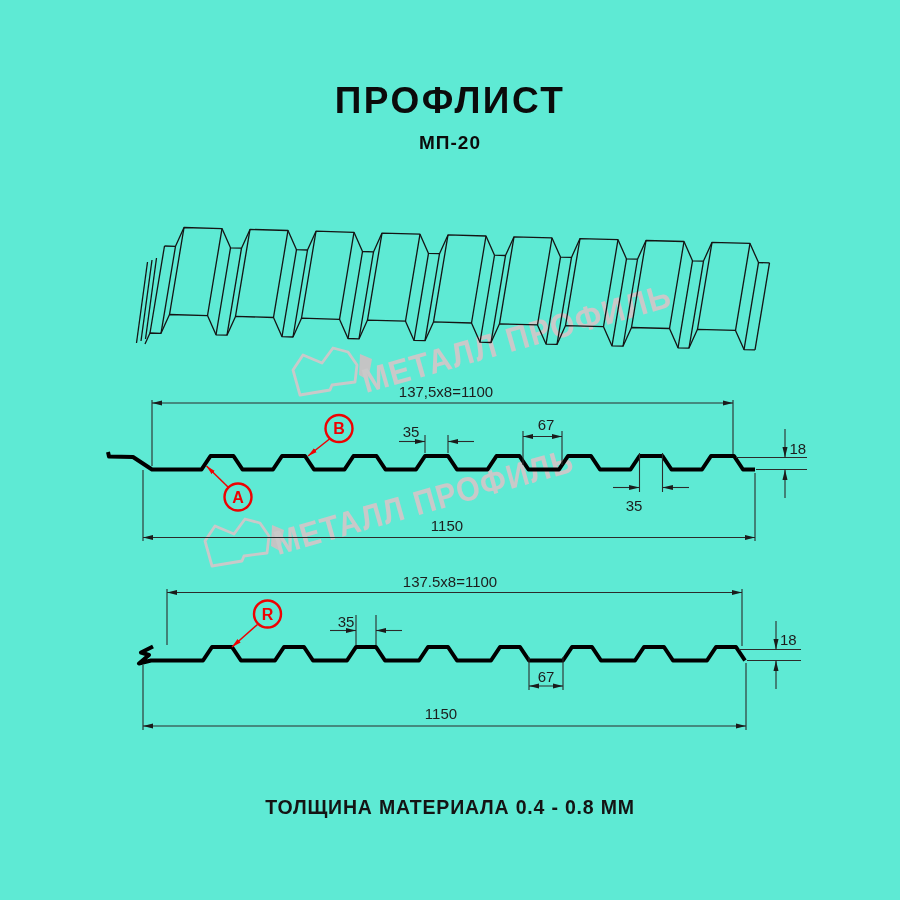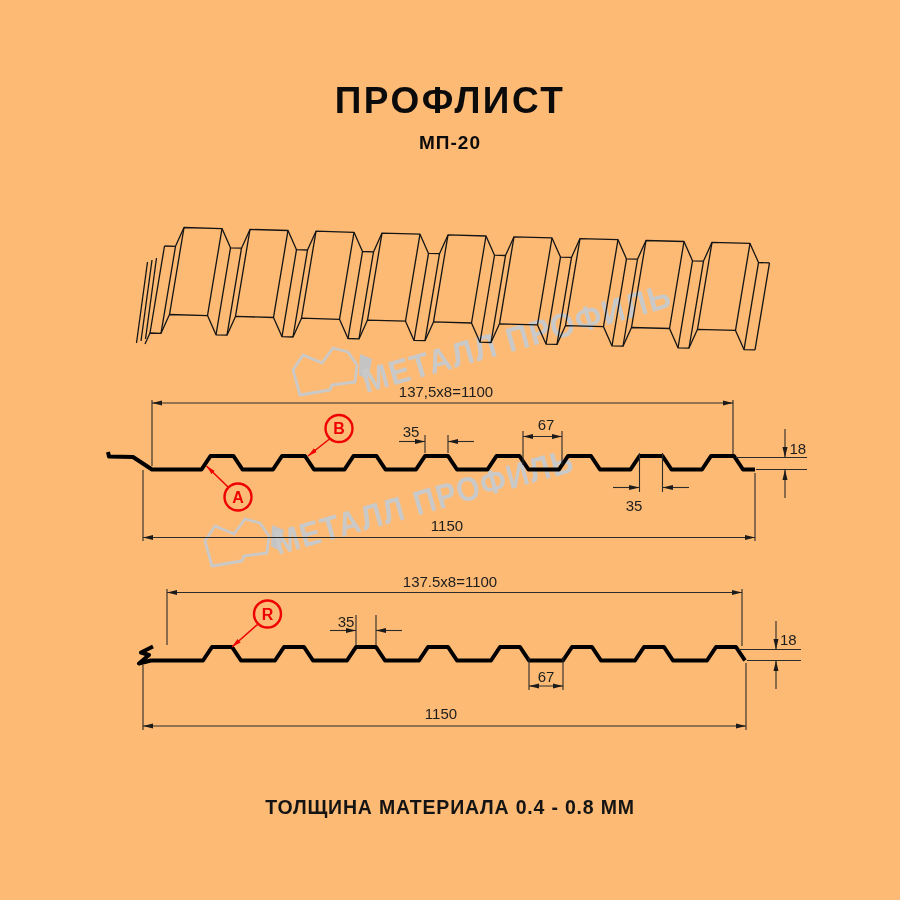--- a/index.html
+++ b/index.html
@@ -1,21 +1,21 @@
 <!DOCTYPE html>
 <html style="--accent: #ee0202; --wm: #c9c9c9; --ink: #1d1d1d;"><head>
 <meta charset="utf-8">
 <style>
   :root{
     --accent:#ee0202;
     --wm:#c9c9c9;
     --ink:#1d1d1d;
   }
   html,body{margin:0;padding:0;background:#ffffff;}
-  .page{width:900px;height:900px;position:relative;background:#fdba74;overflow:hidden;}
+  .page{width:900px;height:900px;position:relative;background:#5eead4;overflow:hidden;}
   svg{display:block;}
   text{font-family:"Liberation Sans","DejaVu Sans",sans-serif;}
   .title-text{font-size:37px;font-weight:800;letter-spacing:2.5px;fill:#0b0b0b;}
   .subtitle-text{font-size:19px;font-weight:600;letter-spacing:1px;fill:#0b0b0b;}
   .footer-text{font-size:19.5px;font-weight:600;letter-spacing:0.8px;fill:#141414;}
   .dim-text{font-size:15px;fill:var(--ink);}
   .red-label{font-size:16px;font-weight:600;fill:var(--accent);}
   .red-circle{fill:none;stroke:var(--accent);stroke-width:2.4;}
   .red-line{stroke:var(--accent);stroke-width:1.5;fill:none;}
   .mkred{fill:var(--accent);}

